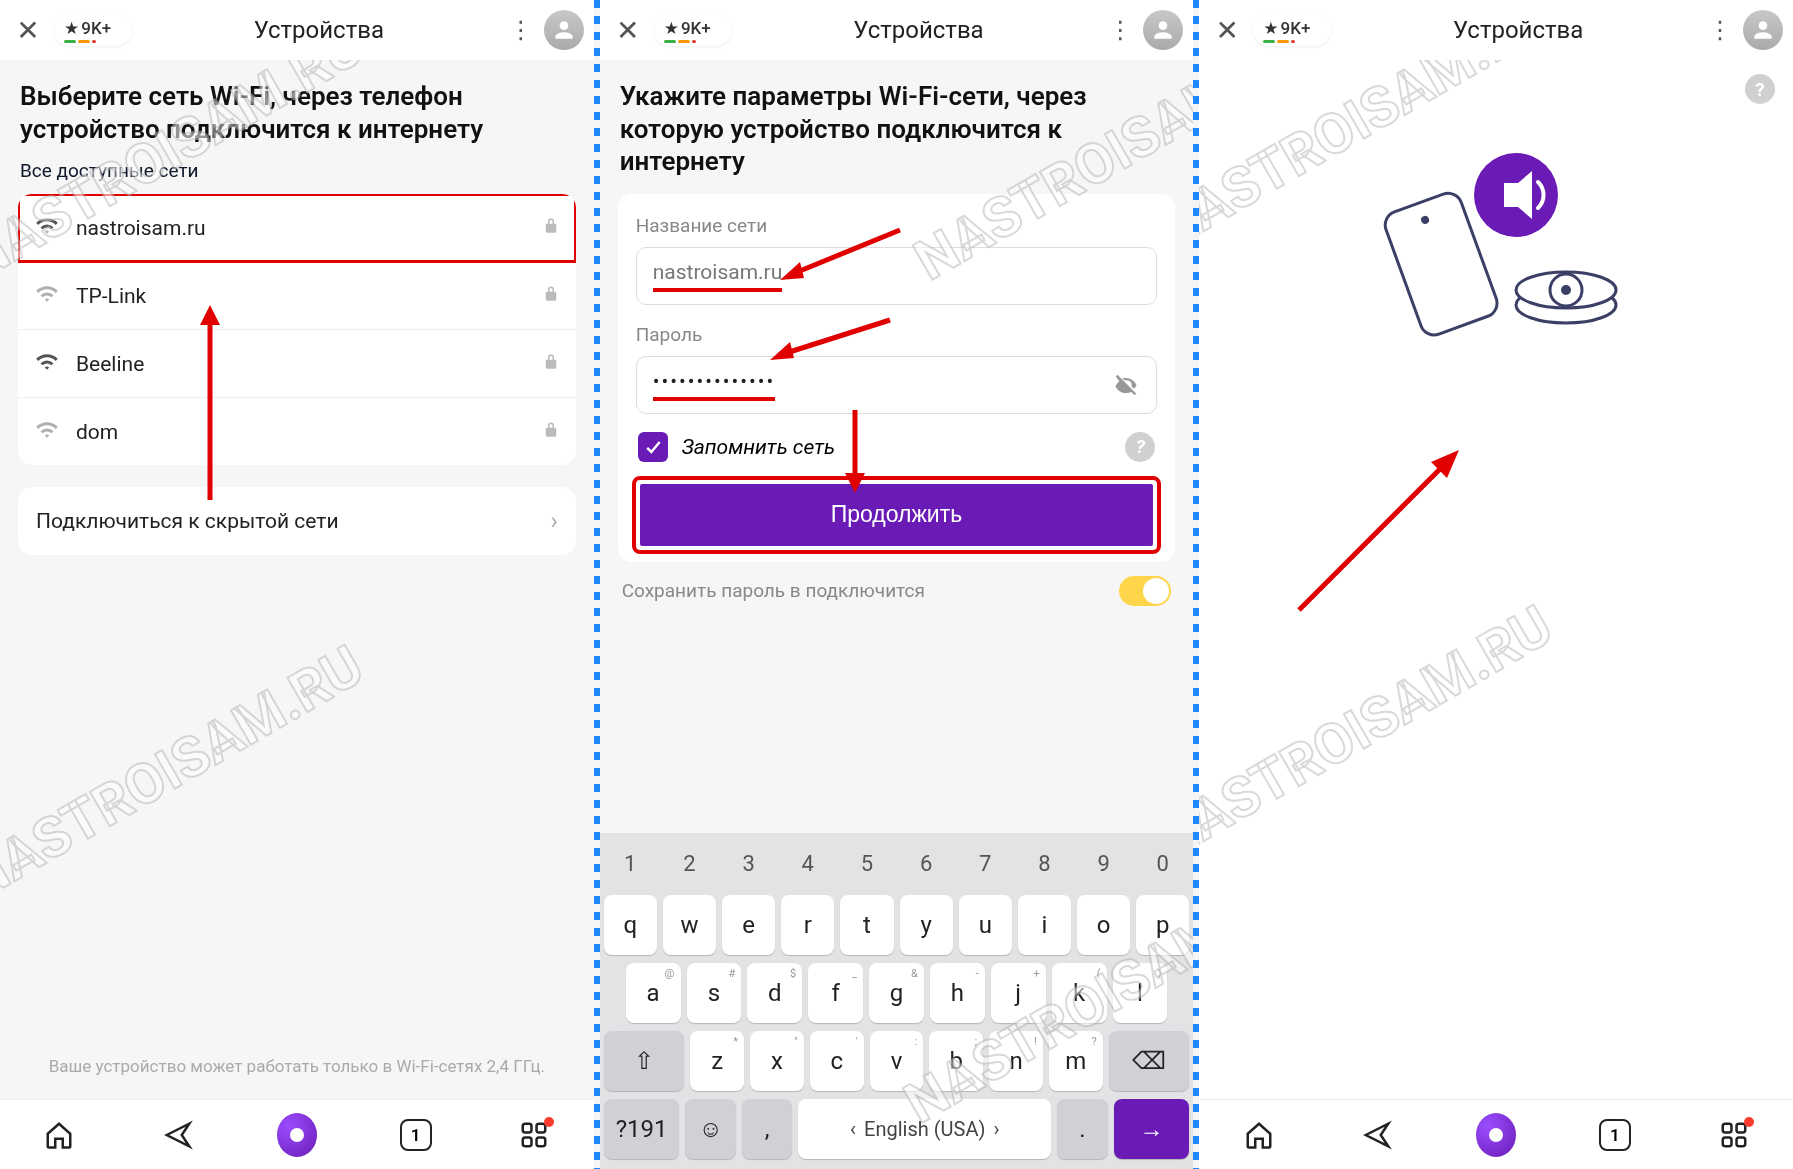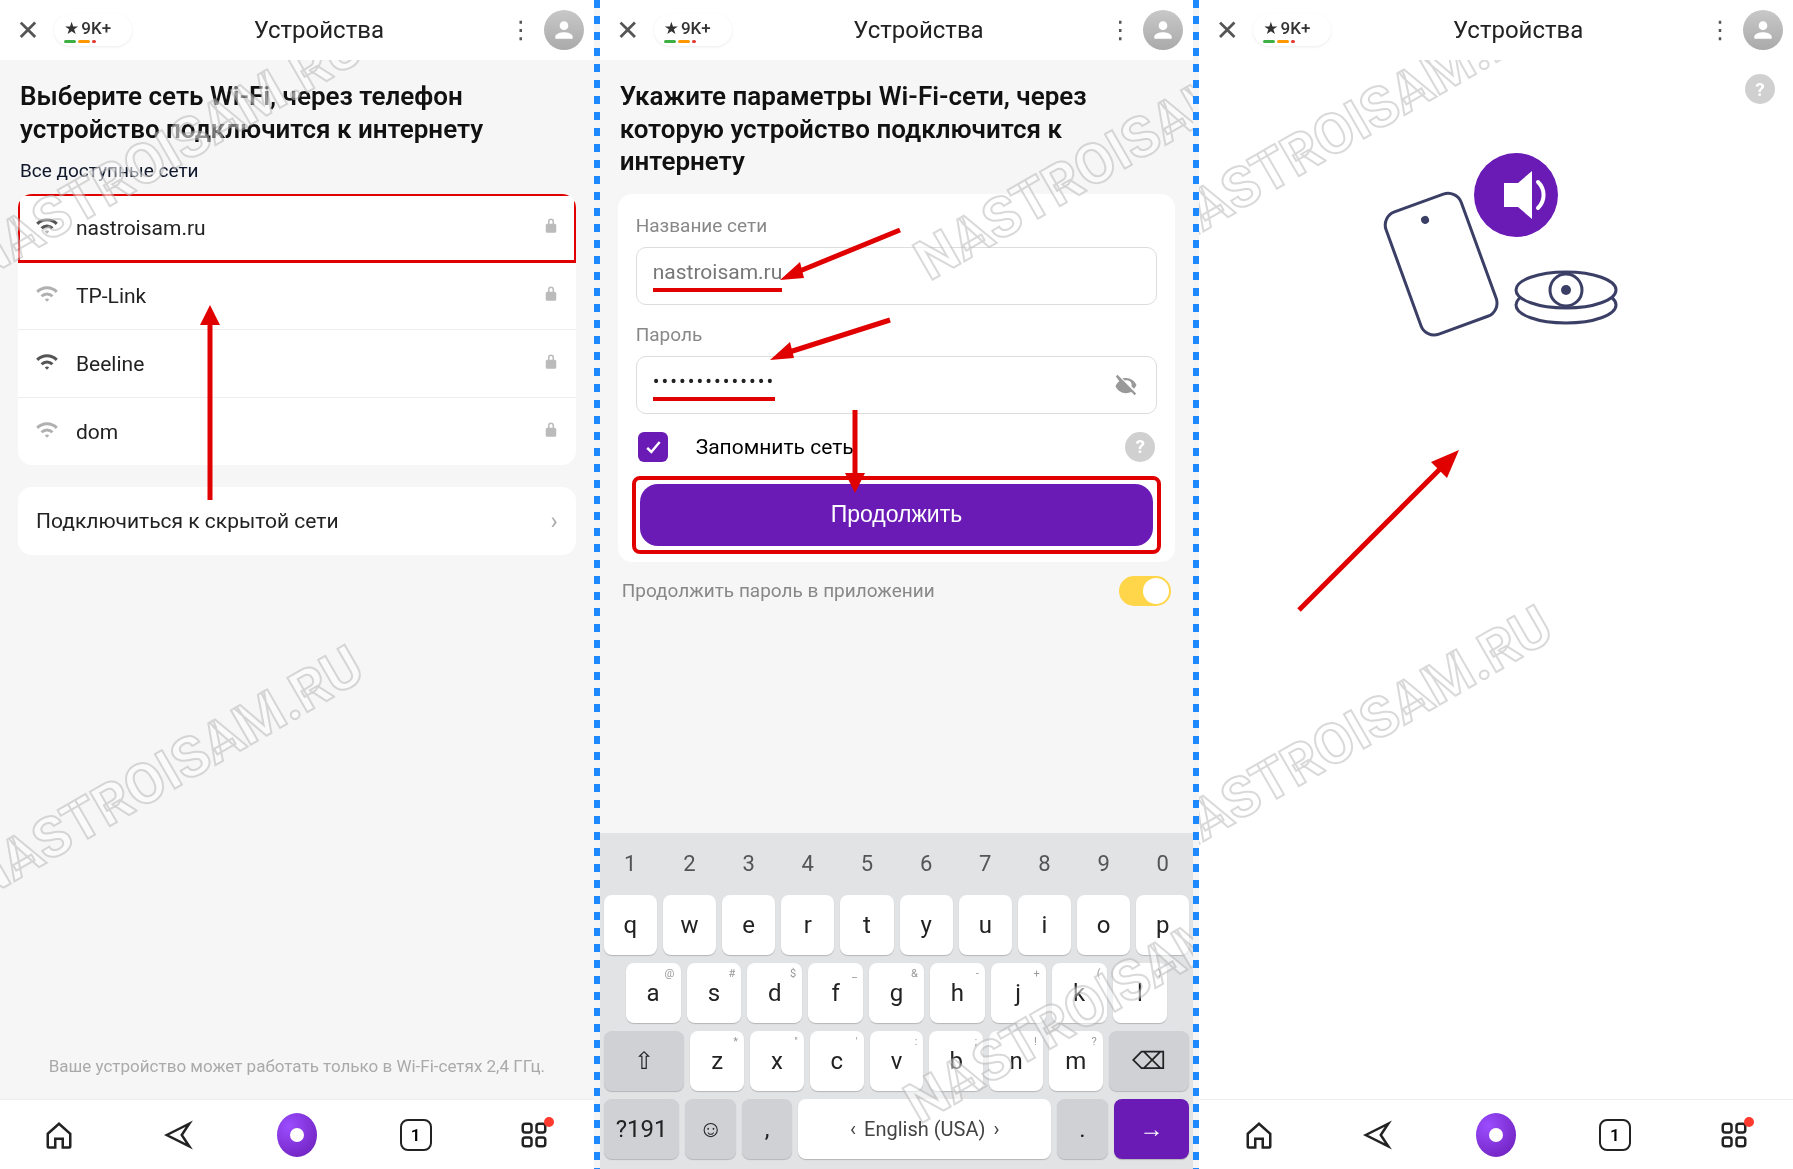--- a/index.html
+++ b/index.html
@@ -170,35 +170,35 @@
   .form-card { background:#fff; border-radius:14px; padding: 20px 18px 12px 18px; margin-top: 6px; }
   .field-label { font-size:19px; color:#888; margin-bottom:10px; }
   .field-input {
     width:100%; height:58px; border:1px solid #ddd; border-radius:10px;
     padding: 0 16px; font-size:21px; color:#777;
     display:flex; align-items:center; justify-content:space-between;
   }
   .field-input .underline { border-bottom: 4px solid #e10000; padding-bottom:4px; display:inline-block; }
   .password-dots { letter-spacing: 2px; font-size:20px; color:#222; }
   .eye-off { width:28px; height:28px; fill:#999; }
-  .checkbox-row { display:flex; align-items:center; gap:28px; padding: 18px 2px 10px 2px; font-size:21px; }
+  .checkbox-row { display:flex; align-items:center; gap:14px; padding: 18px 2px 10px 2px; font-size:21px;font-style:italic; }
   .chk {
     width:30px; height:30px; background:#6a1bb5; border-radius:6px;
     display:flex; align-items:center; justify-content:center;
   }
   .chk svg { width:20px; height:20px; stroke:#fff; stroke-width:3; fill:none; }
   .help-circle {
     width:30px; height:30px; border-radius:50%; background:#d0d0d0;
     display:flex; align-items:center; justify-content:center;
     color:#fff; font-weight:700; font-size:19px;
   }
   .continue-wrap { outline: 4px solid #e10000; border-radius:4px; padding:4px; margin-top:8px; }
   .continue-btn {
     width:100%; height:62px; background:#6a1bb5; color:#fff;
-    border:none; border-radius:18px; font-size:23px; cursor:pointer;
+    border:none; border-radius:2px; font-size:23px; cursor:pointer;
   }
   .save-row {
     display:flex; align-items:center; justify-content:space-between;
     padding: 14px 4px 0 4px; font-size:19px; color:#888;
   }
   .toggle {
     width:52px; height:30px; background:#ffd54a; border-radius:15px; position:relative;
   }
   .toggle .knob {
     width:26px; height:26px; background:#fff; border-radius:50%;
@@ -394,21 +394,21 @@
             </svg>
           </div>
         <span style="flex:1;">Запомнить сеть</span>
         <div class="help-circle">?</div>
       </div>
       <div class="continue-wrap">
         <button class="continue-btn">Продолжить</button>
       </div>
     </div>
     <div class="save-row">
-      <span>Продолжить пароль в приложении</span>
+      <span>Сохранить пароль в подключится</span>
       <div class="toggle">
           <div class="knob"></div>
         </div>
     </div>
     <svg class="arrow" style="left:170px; top:160px; width:140px; height:70px;">
       <line x1="130" y1="10" x2="20" y2="55"></line>
         <polygon points="10,60 30,42 34,58"></polygon>
     </svg>
     <svg class="arrow" style="left:160px; top:250px; width:140px; height:60px;">
       <line x1="130" y1="10" x2="20" y2="45"></line>

